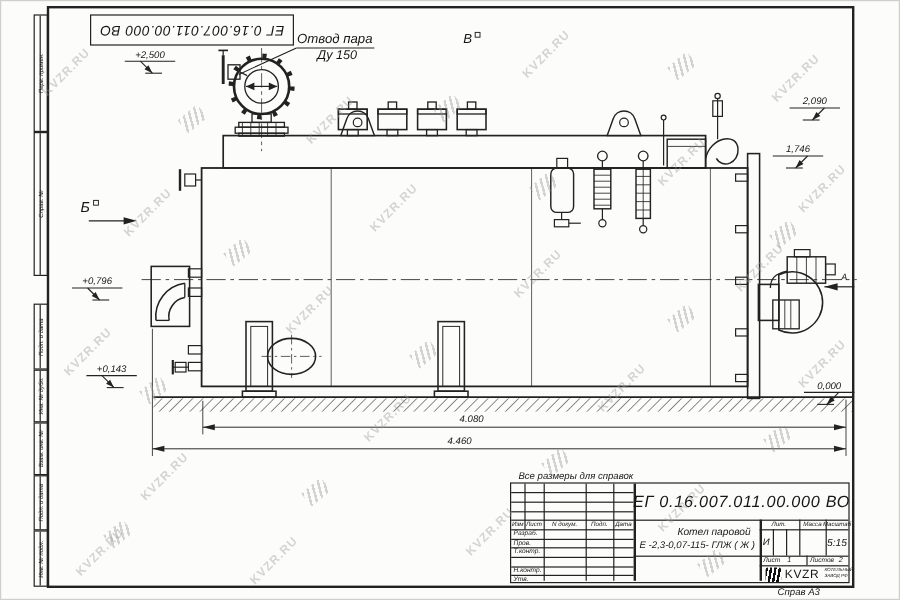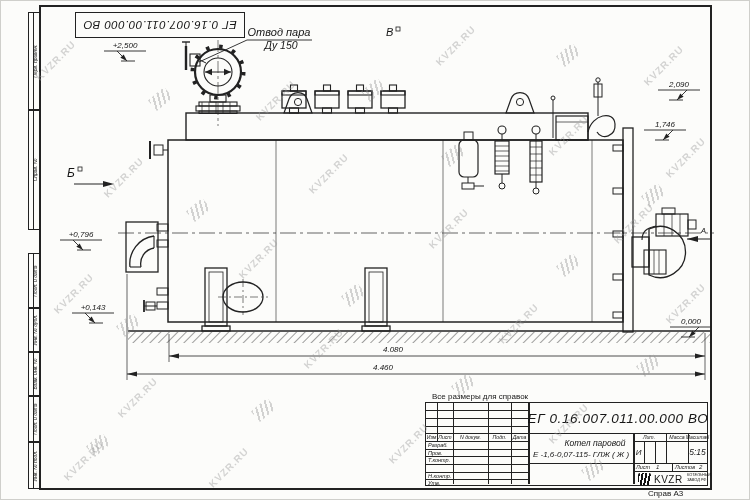--- a/index.html
+++ b/index.html
@@ -22,21 +22,21 @@
   .topstamp{position:absolute;border:1.5px solid #222;display:flex;align-items:center;
       justify-content:center;box-sizing:border-box;z-index:2}
   .flip{transform:rotate(180deg);font-size:11.5px;font-style:italic;letter-spacing:.5px;white-space:nowrap}
   
   #tb{position:absolute;left:425px;top:402px;width:283px;height:84px;border:1.6px solid #222;
       box-sizing:border-box;z-index:2}
   #tb .hl{position:absolute;background:#222;height:1px}
   #tb .vl{position:absolute;background:#222;width:1px}
   #tb span{position:absolute;font-style:italic;white-space:nowrap;transform:translateY(-50%)}
   .c{transform:translate(-50%,-50%) !important}
-  .note{position:absolute;font-size:8px;z-index:2;white-space:nowrap}
+  .note{position:absolute;font-size:8px;font-style:italic;z-index:2;white-space:nowrap}
   .spring{position:absolute;left:212px;top:70px;width:13px;height:12px;border-radius:2px;
       background:repeating-linear-gradient(100deg,#111 0 2px,#fff 2px 3.6px)}
   .kvzr{position:absolute;left:228px;top:69px;font-weight:normal;font-size:10px;letter-spacing:.5px;font-style:normal !important}
   .kvzr-sub{position:absolute;left:261px;top:70px;font-size:3.8px;line-height:1.2;font-style:italic;width:22px}
 </style>
 </head>
 <body>
 
 <svg class="abs" style="left:0;top:0;z-index:1" width="750" height="500" viewBox="0 0 750 500">
   <defs>
@@ -345,21 +345,21 @@
 
   <span style="left:2px;top:41.8px;font-size:5.5px">Разраб.</span>
   <span style="left:2px;top:49.5px;font-size:5.5px">Пров.</span>
   <span style="left:2px;top:57.2px;font-size:5.5px">Т.контр.</span>
   <span style="left:2px;top:72.5px;font-size:5.5px">Н.контр.</span>
   <span style="left:2px;top:80.2px;font-size:5.5px">Утв.</span>
 
   <span class="c" style="left:192px;top:15px;font-size:13.5px;letter-spacing:.6px">ЕГ 0.16.007.011.00.000  ВО</span>
 
   <span class="c" style="left:169px;top:40px;font-size:8.5px">Котел паровой</span>
-  <span class="c" style="left:155px;top:51px;font-size:8px">Е -1,6-0,07-115- ГЛЖ ( Ж )</span>
+  <span class="c" style="left:155px;top:51px;font-size:8px">Е -2,3-0,07-115- ГЛЖ ( Ж )</span>
 
   <span class="c" style="left:223px;top:34px;font-size:5.2px">Лит.</span>
   <span class="c" style="left:251px;top:34px;font-size:5.2px">Масса</span>
   <span class="c" style="left:271.5px;top:34px;font-size:5px">Масштаб</span>
   <span class="c" style="left:212.5px;top:49px;font-size:8px">И</span>
   <span class="c" style="left:271.5px;top:49px;font-size:8.5px">5:15</span>
 
   <span style="left:210px;top:64px;font-size:5.5px">Лист</span>
   <span style="left:230px;top:64px;font-size:6px">1</span>
   <span style="left:249px;top:64px;font-size:5.5px">Листов</span>

